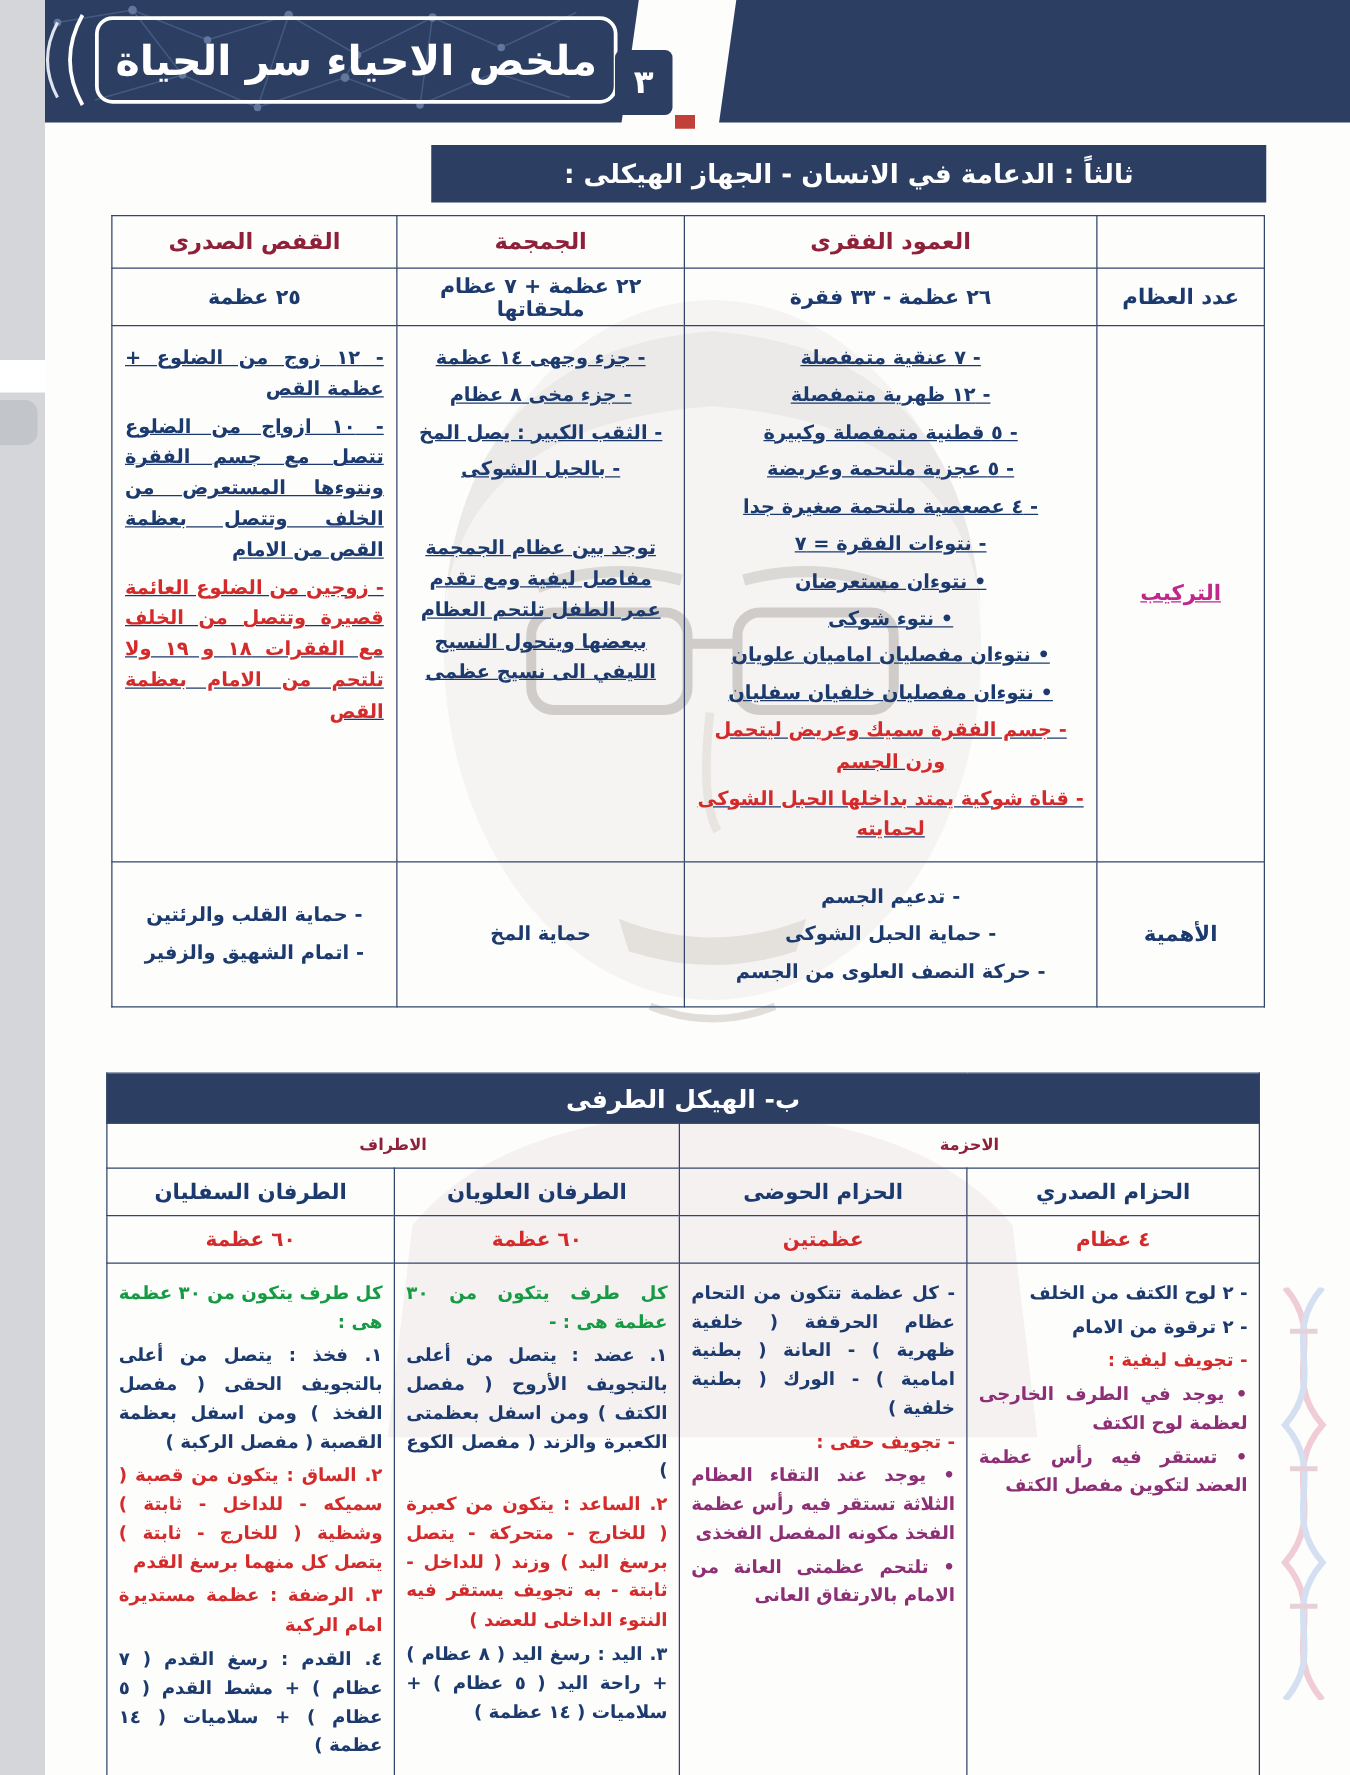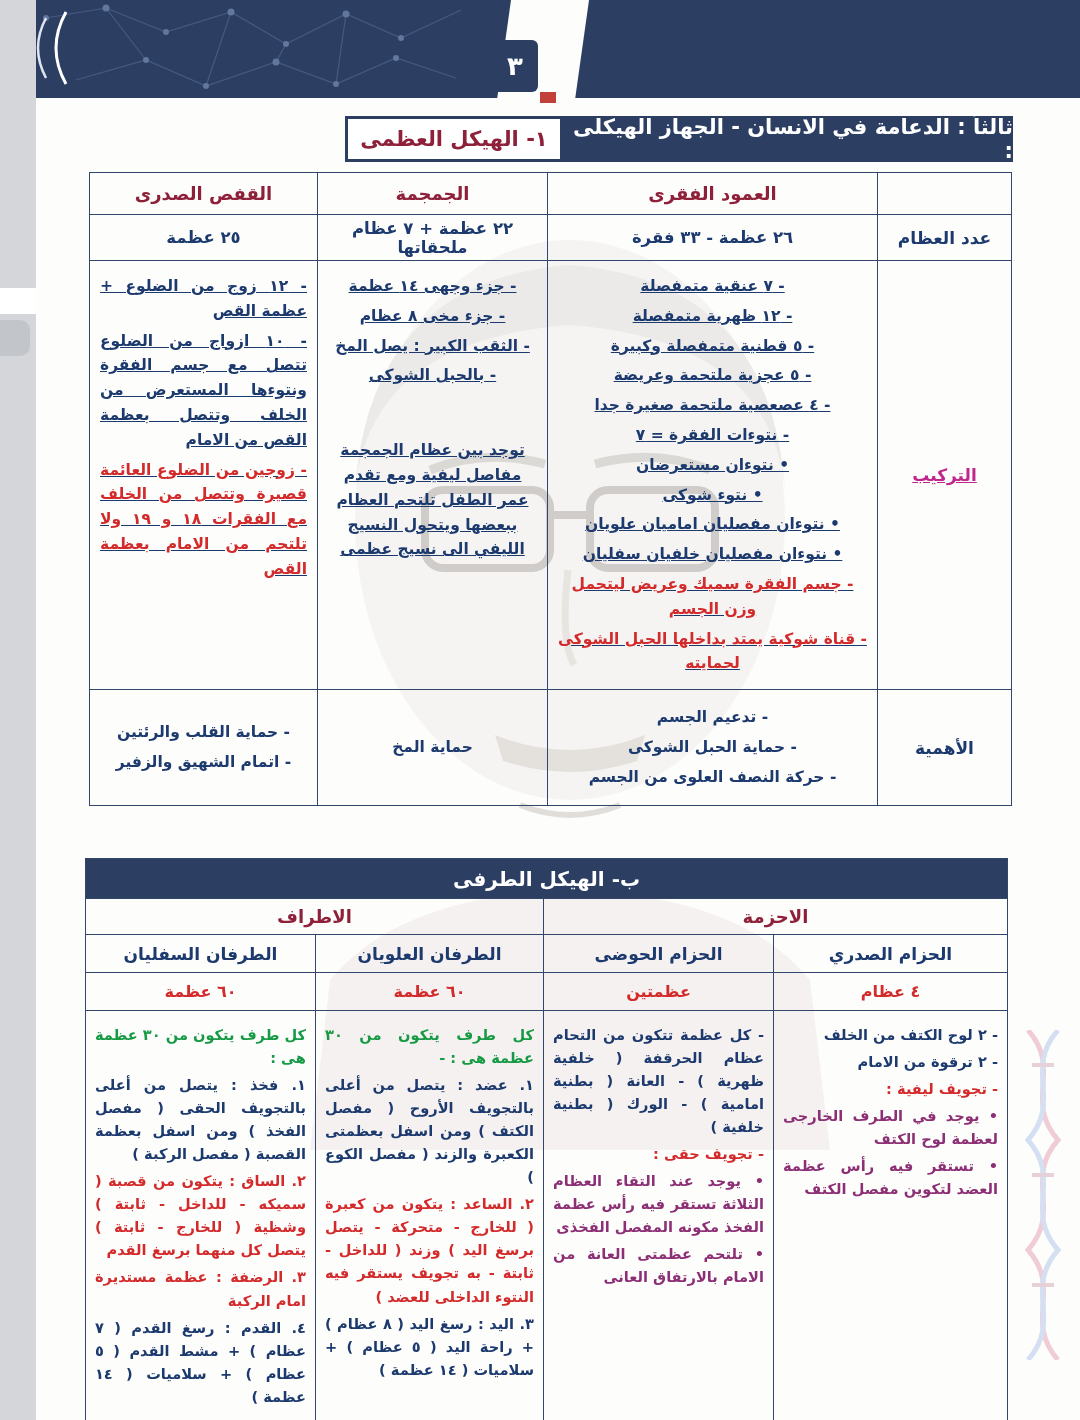--- a/index.html
+++ b/index.html
@@ -35,41 +35,41 @@
   .subtitle-box { width:218px; background:#fff; border:3px solid #2c3f63; display:flex; align-items:center; justify-content:center; color:#8e2039; font-size:21px; font-weight:bold; }
 
   
   table { border-collapse:collapse; table-layout:fixed; width:922px; background:transparent; position:absolute; z-index:1; }
   td { border:1.6px solid #31466a; font-weight:bold; color:#1c3a6e; }
   .tbl-a { right:68px; top:172px; }
   .tbl-b { right:72px; top:858px; }
   .thead { background:#2c3f63; color:#fff !important; font-size:20px; text-align:center; height:40px; letter-spacing:.5px; }
   .colhead { color:#8e2039; font-size:18px; text-align:center; height:42px; vertical-align:middle; }
   .colhead-b { color:#1c3a6e; font-size:17px; text-align:center; height:38px; vertical-align:middle; }
-  .grouphead { color:#8e2039; font-size:18px; text-align:center; height:36px; vertical-align:middle; }
+  .grouphead { color:#8e2039; font-size:13px; text-align:center; height:36px; vertical-align:middle; }
   .rowlabel { text-align:center; vertical-align:middle; font-size:17px; color:#1c3a6e; }
   .rowlabel.magenta { color:#c0268c; }
   .countcell { text-align:center; vertical-align:middle; font-size:16.5px; height:46px; }
   .countcell-b { text-align:center; vertical-align:middle; font-size:16px; height:38px; color:#d32b2b; }
   .cell { vertical-align:top; padding:8px 10px; font-size:15.5px; }
   .cell-b { vertical-align:top; padding:8px 9px; font-size:14.6px; }
   tr.structure-row td { height:420px;text-decoration:underline; }
   tr.importance-row td { height:116px; }
   tr.content-row td { height:388px; }
   .li { margin:5px 0; line-height:1.6; }
   .li-b { margin:4px 0; line-height:1.58; text-align:justify; }
   .center-items .li { text-align:center; }
   .justify-items .li { text-align:justify; }
   .v-mid { vertical-align:middle; }
   .center-txt { text-align:center; }
   .navy { color:#1c3a6e; }
   .red { color:#d32b2b; }
   .green { color:#169a44; }
   .purple { color:#8c2f75; }
-  .para-gap { margin-top:50px; text-align:center; }
+  .para-gap { margin-top:38px; text-align:center; }
 
   
   .logo { position:absolute; left:478px; top:1322px; width:140px; text-align:center; z-index:6; }
   .logo-ar { font-size:25px; font-weight:bold; color:#caa04b; text-shadow:0 0 1px #6b5320; line-height:1.1; }
   .logo-en { font-size:15px; font-style:italic; font-weight:bold; color:#caa04b; }
 </style>
 </head>
 <body>
 
 <div class="page">
@@ -118,39 +118,39 @@
           <circle cx="250" cy="44" r="3"></circle>
           <circle cx="310" cy="14" r="3.5"></circle>
         <circle cx="365" cy="38" r="3"></circle>
           <circle cx="110" cy="60" r="3"></circle>
           <circle cx="170" cy="86" r="3"></circle>
         <circle cx="240" cy="62" r="3.5"></circle>
           <circle cx="300" cy="84" r="3"></circle>
           <circle cx="360" cy="58" r="3"></circle>
       </g>
     </svg>
+    <div class="banner-title-box">
+      <span class="banner-title">ملخص الاحياء سر الحياة</span>
+    </div>
     <span class="arc arc1"><svg viewBox="0 0 26 80">
           <path d="M22,4 Q2,40 22,76" fill="none" stroke="#fff" stroke-width="3"></path>
         </svg></span>
     <span class="arc arc2"><svg viewBox="0 0 26 80">
           <path d="M22,10 Q6,40 22,70" fill="none" stroke="#dfe4ee" stroke-width="2.5"></path>
         </svg></span>
     <div class="white-gap"></div>
   </div>
   <div class="page-num-box">
     <span>٣</span>
   </div>
   <div class="red-mark"></div>
 
   <div class="section-row">
     <div class="section-bar">
       <span>ثالثاً : الدعامة في الانسان - الجهاز الهيكلى :</span>
-    </div>
-    <div class="subtitle-box">
-      <span>١- الهيكل العظمى</span>
     </div>
   </div>
 
   <table class="tbl-a">
     <colgroup>
       <col style="width:134px">
         <col style="width:330px">
         <col style="width:230px">
         <col style="width:228px">
     </colgroup>

